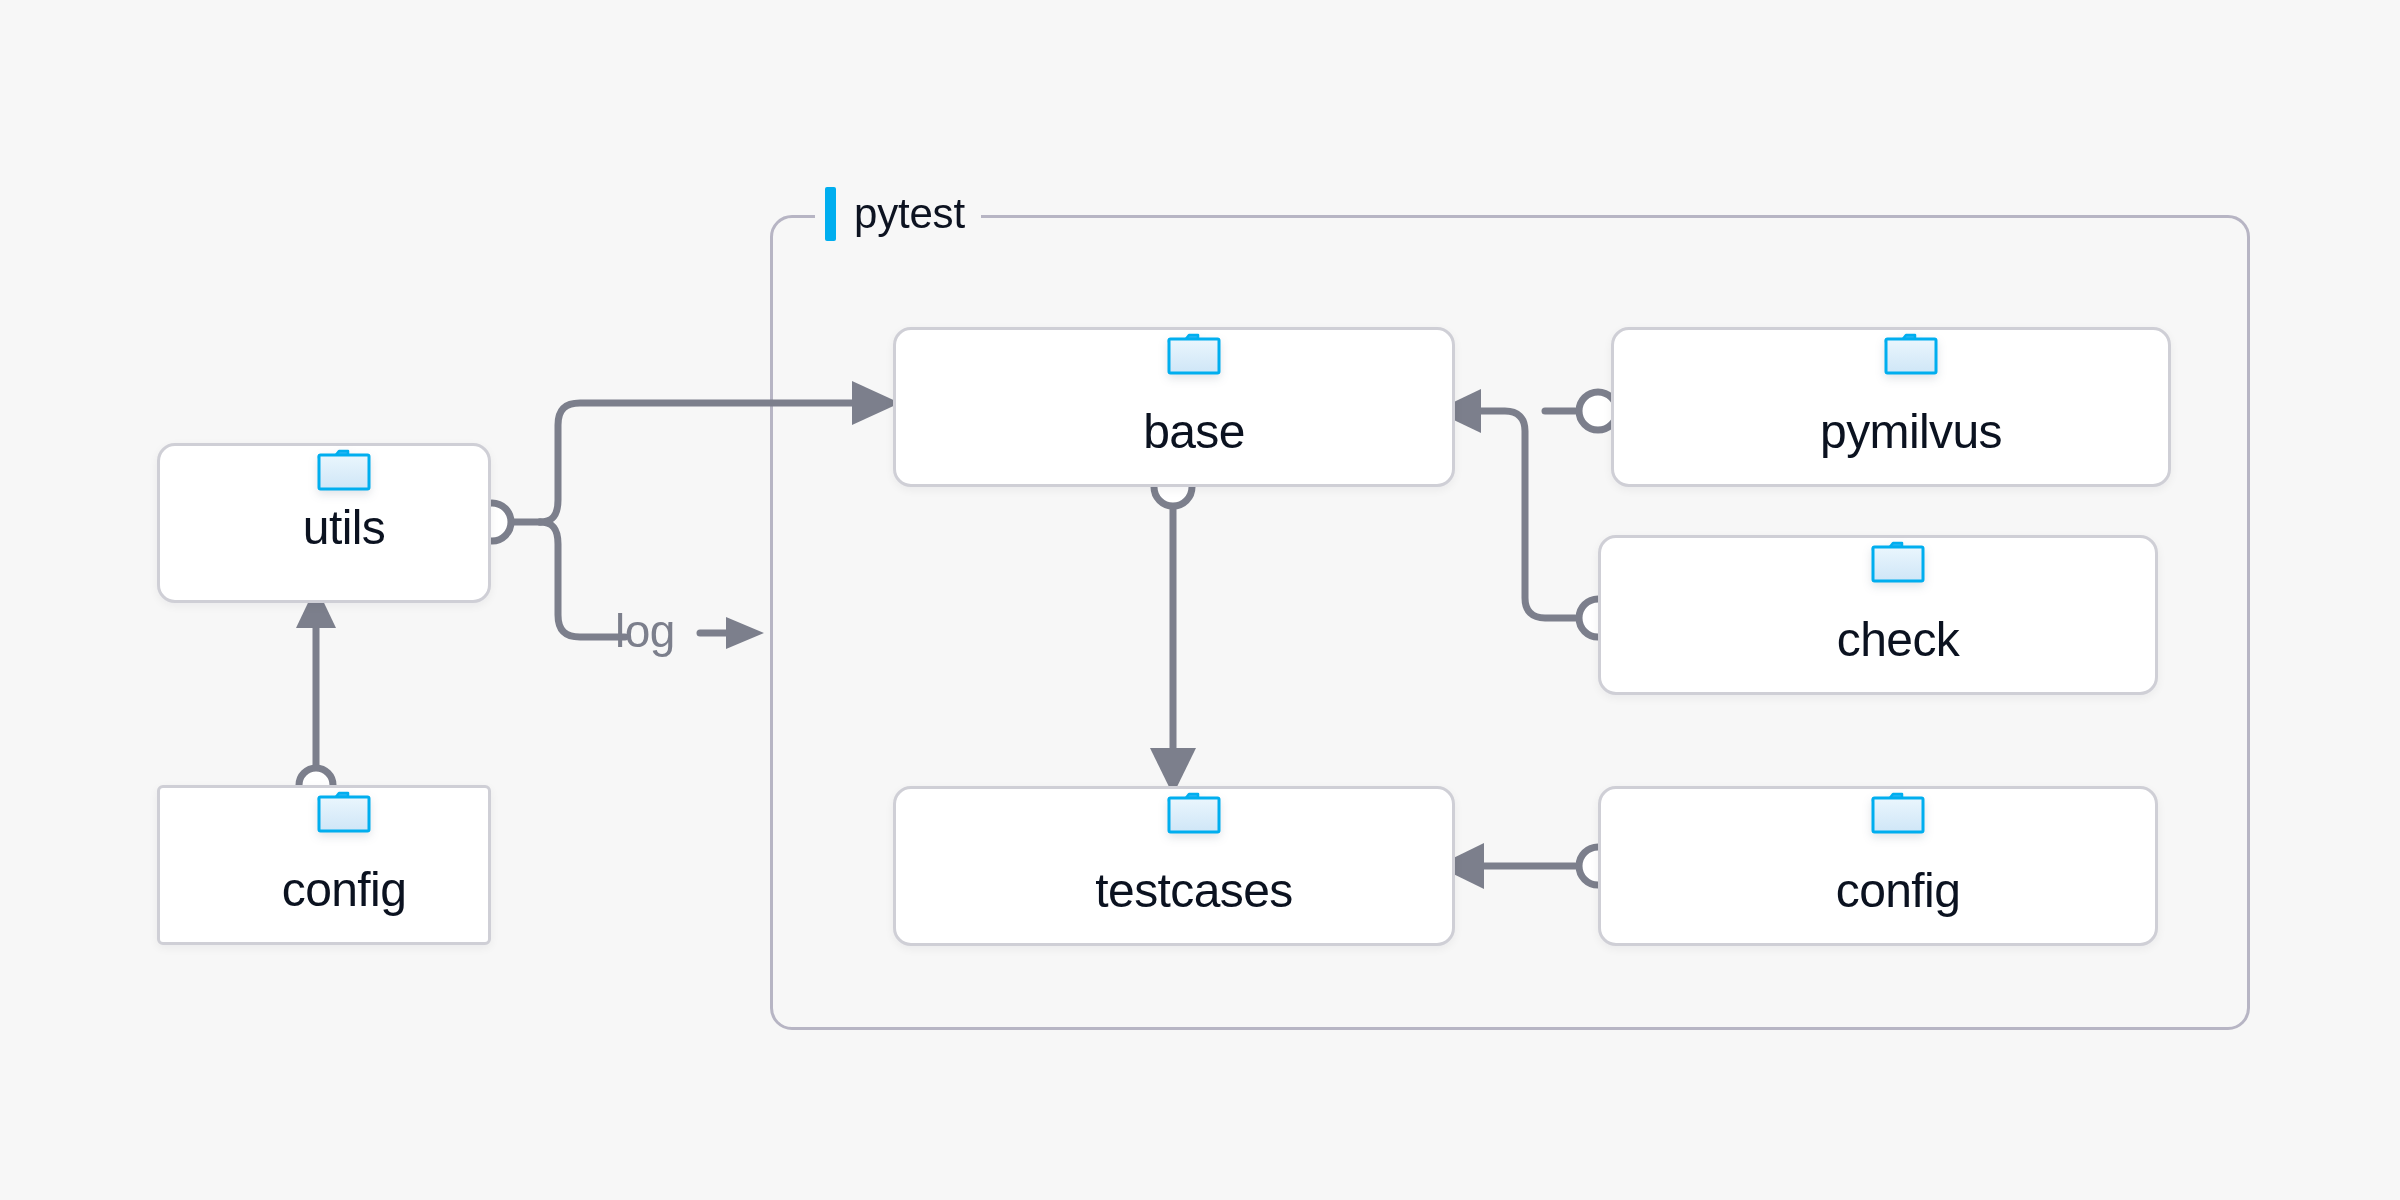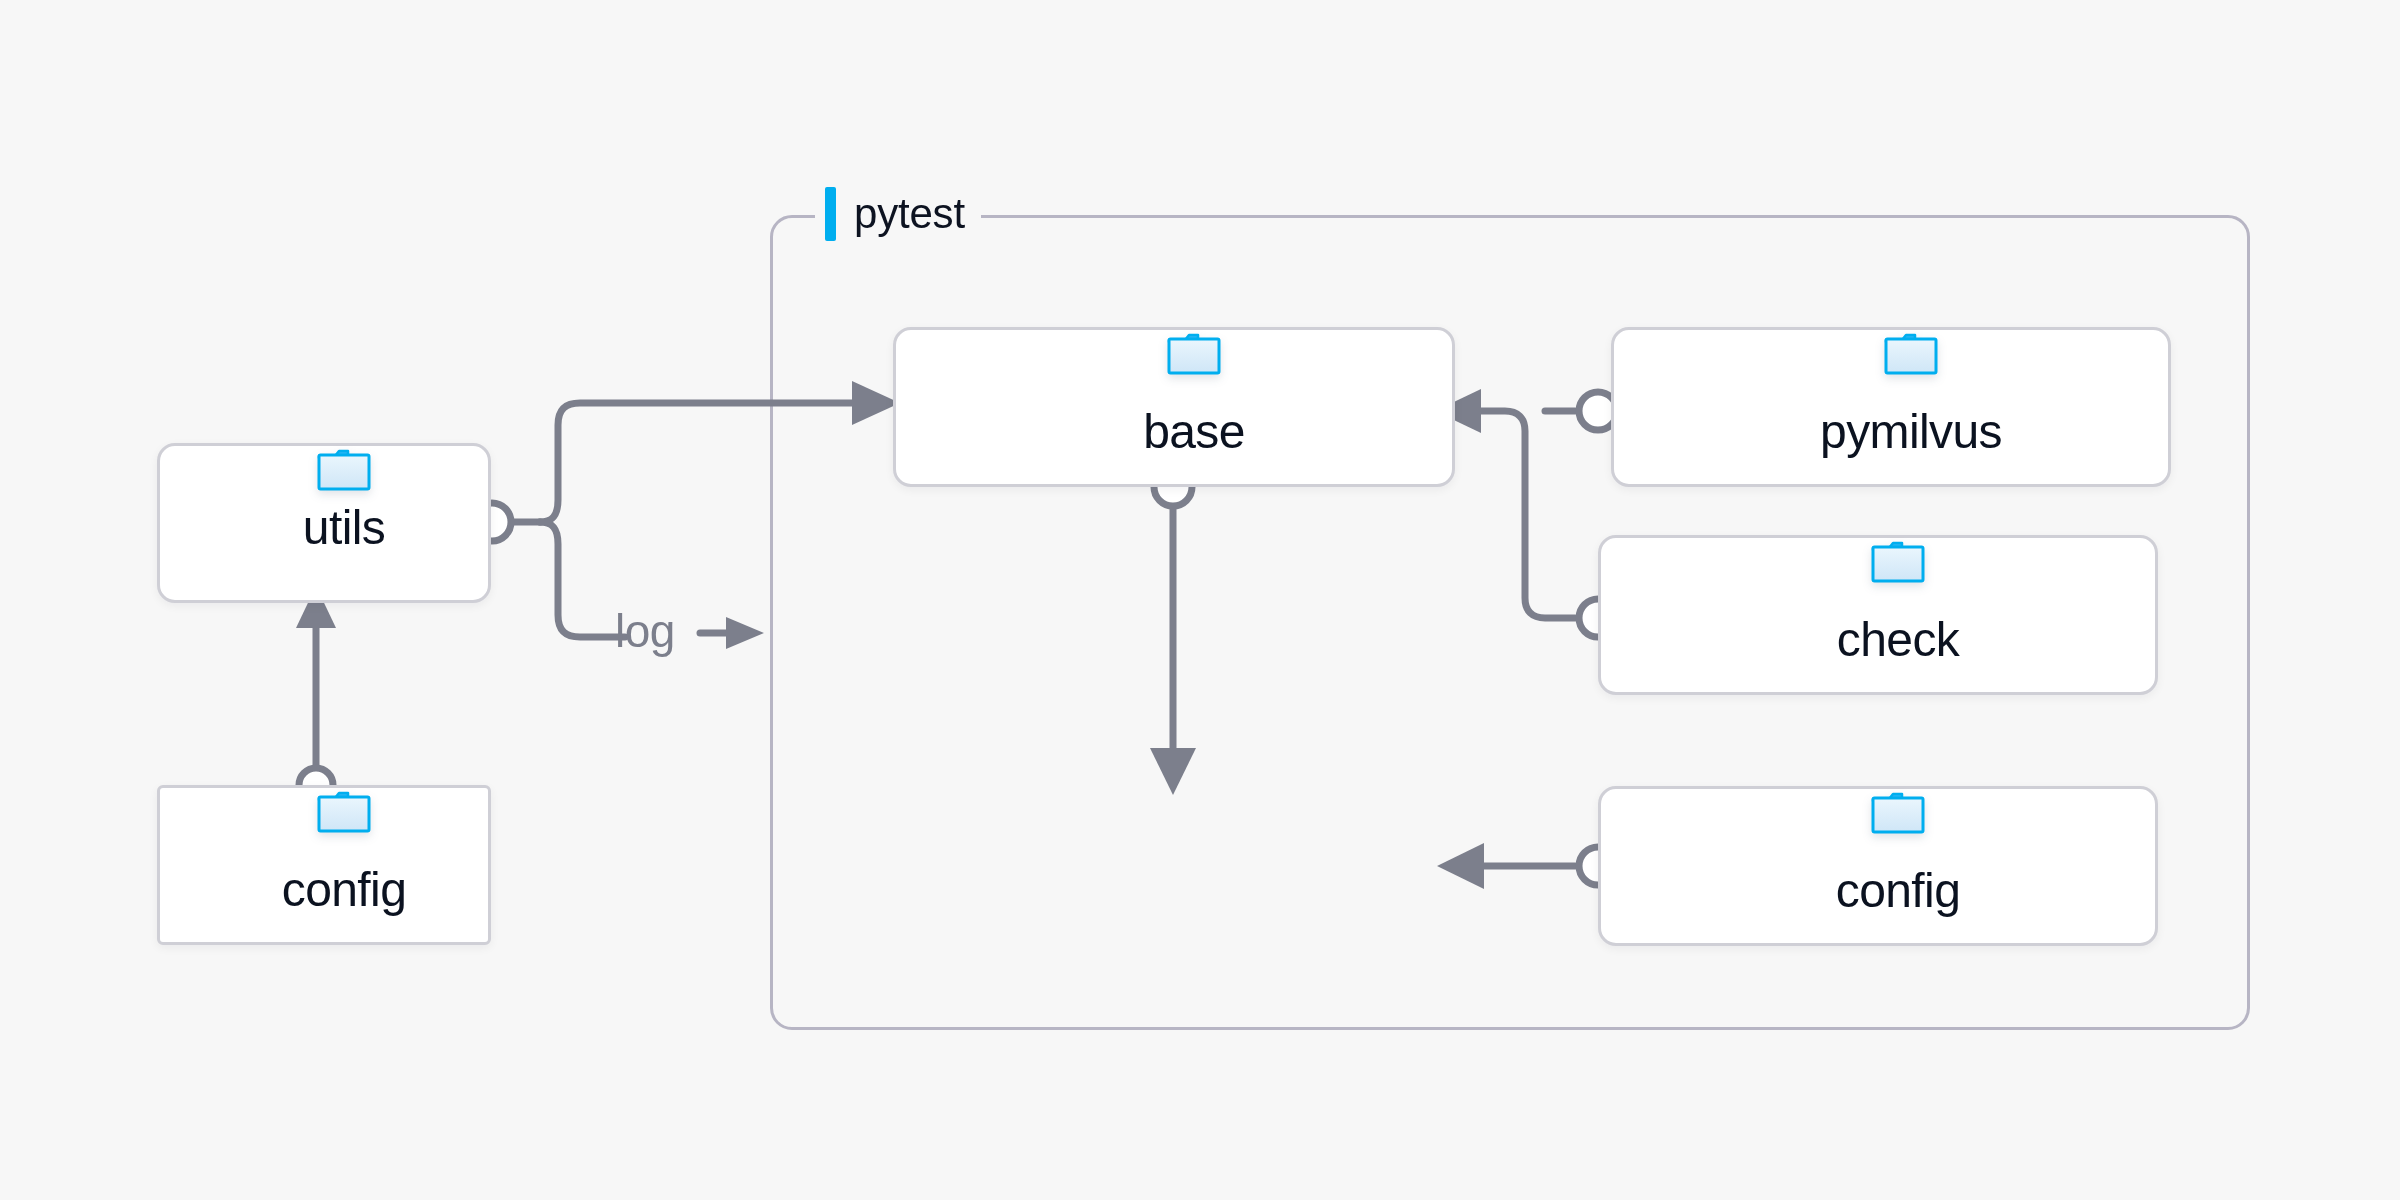--- a/index.html
+++ b/index.html
@@ -188,20 +188,29 @@
   <div class="node" style="left:893px;top:327px;width:562px;height:160px;">
     <span class="folder">
       <svg viewBox="0 0 56 46" width="56" height="46" xmlns="http://www.w3.org/2000/svg">
         <path d="M3 10 h16 l4 -5 h9 v7 h-29 z" fill="#2ab4f5" stroke="#00aeef" stroke-width="2.5" stroke-linejoin="round"></path>
         <rect x="3" y="9" width="50" height="34" rx="1.5" fill="url(#folderGrad)" stroke="#00aeef" stroke-width="3"></rect>
       </svg>
     </span>
     <span class="node-label">base</span>
   </div>
 
+  <div class="node" style="left:893px;top:786px;width:562px;height:160px;">
+    <span class="folder">
+      <svg viewBox="0 0 56 46" width="56" height="46" xmlns="http://www.w3.org/2000/svg">
+        <path d="M3 10 h16 l4 -5 h9 v7 h-29 z" fill="#2ab4f5" stroke="#00aeef" stroke-width="2.5" stroke-linejoin="round"></path>
+        <rect x="3" y="9" width="50" height="34" rx="1.5" fill="url(#folderGrad)" stroke="#00aeef" stroke-width="3"></rect>
+      </svg>
+    </span>
+    <span class="node-label">testcases</span>
+  </div>
 
   <div class="node" style="left:1598px;top:327px;width:560px;height:160px;margin-left:13px;">
     <span class="folder">
       <svg viewBox="0 0 56 46" width="56" height="46" xmlns="http://www.w3.org/2000/svg">
         <path d="M3 10 h16 l4 -5 h9 v7 h-29 z" fill="#2ab4f5" stroke="#00aeef" stroke-width="2.5" stroke-linejoin="round"></path>
         <rect x="3" y="9" width="50" height="34" rx="1.5" fill="url(#folderGrad)" stroke="#00aeef" stroke-width="3"></rect>
       </svg>
     </span>
     <span class="node-label">pymilvus</span>
   </div>

